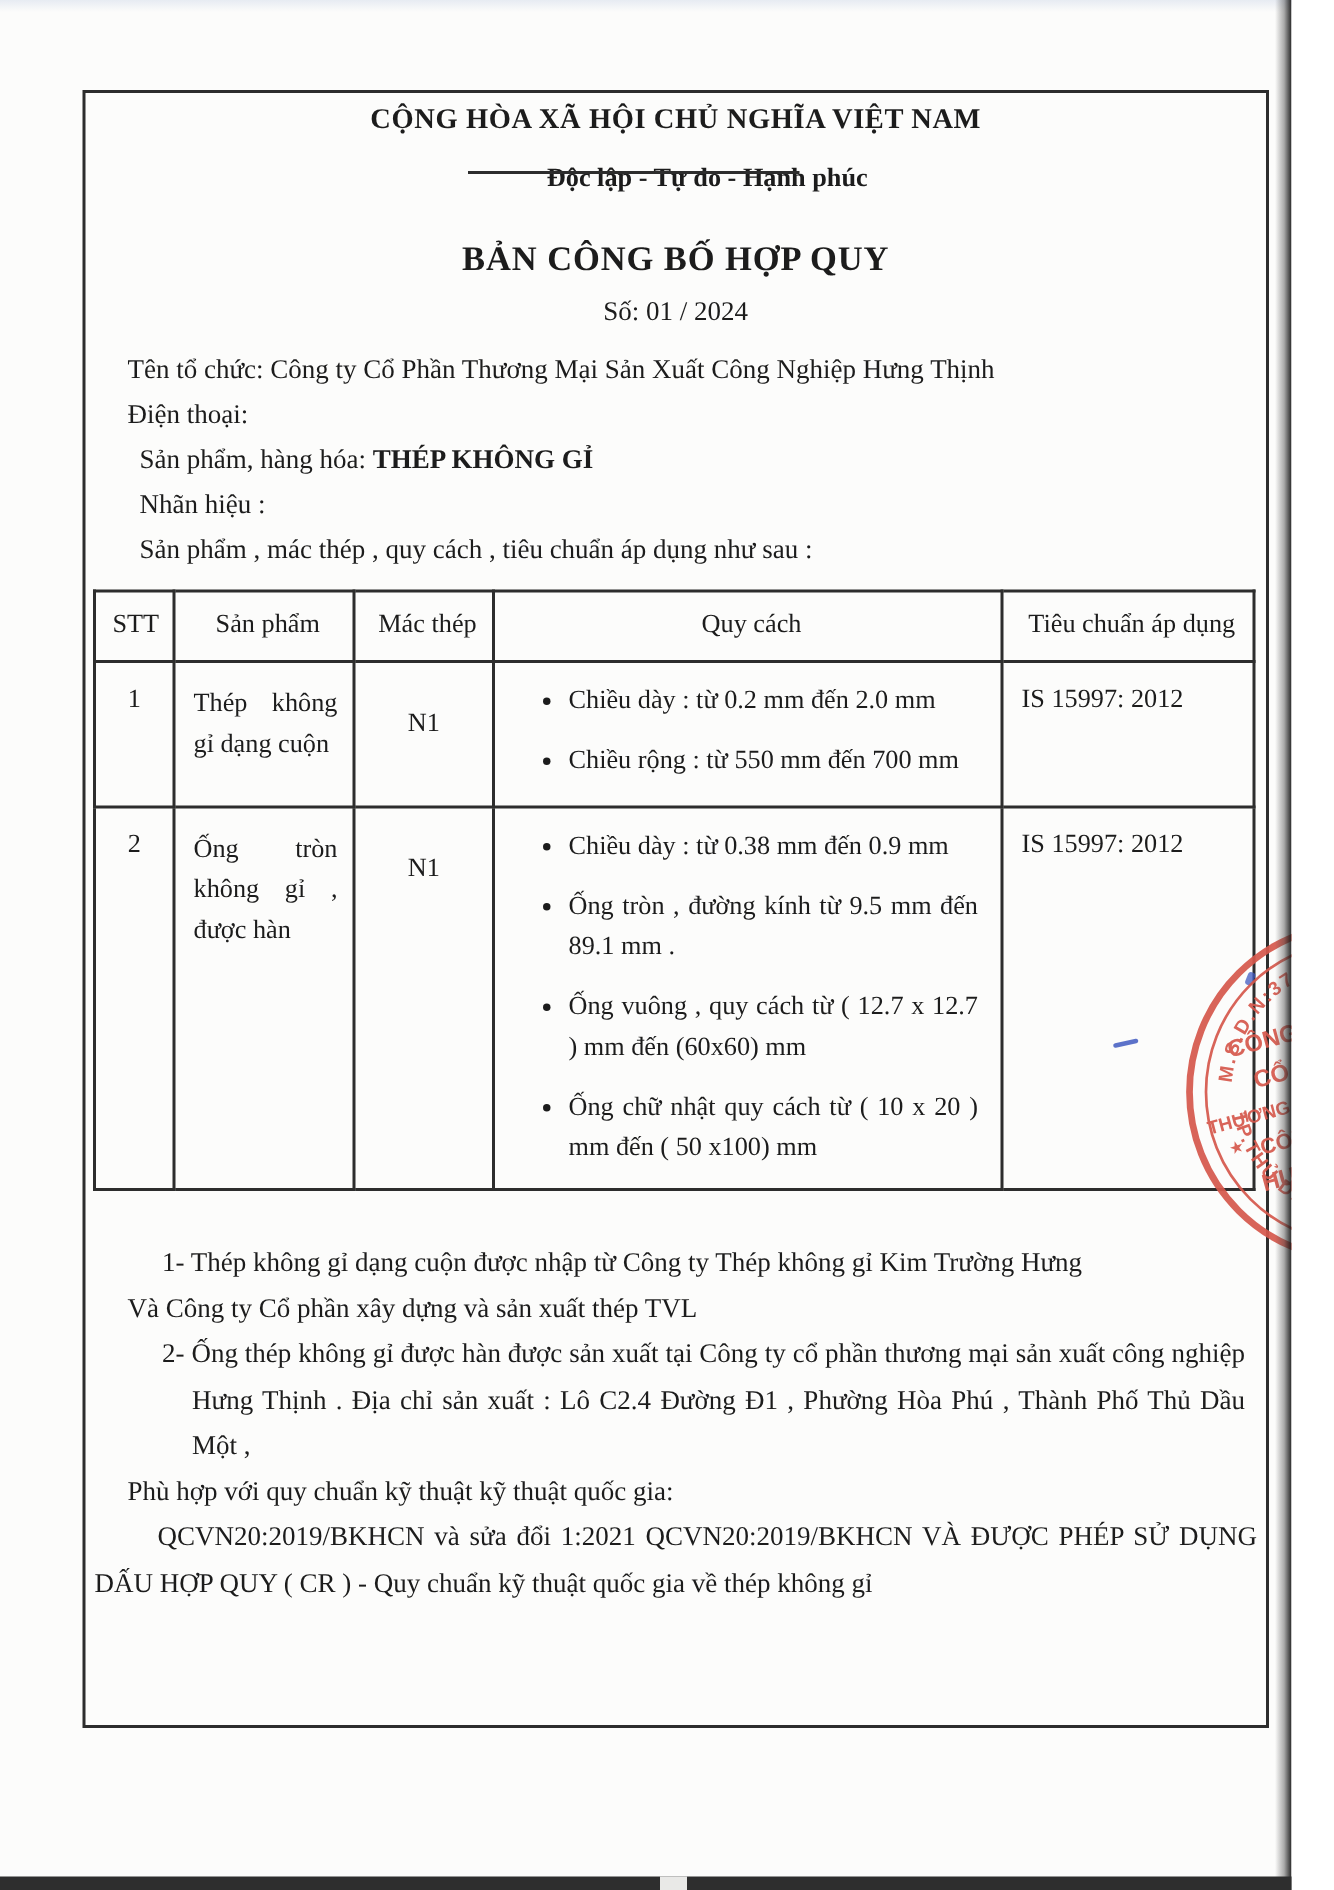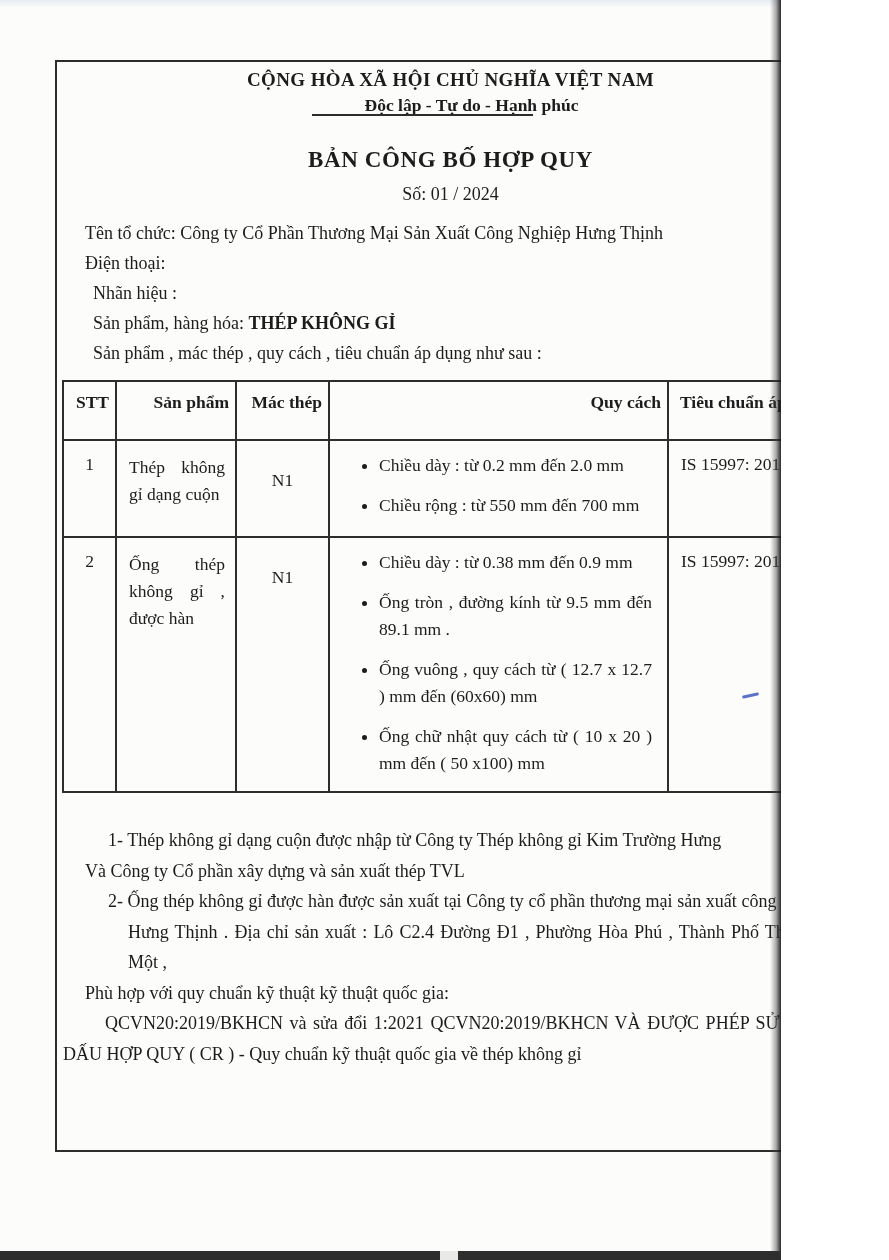--- a/index.html
+++ b/index.html
@@ -1,51 +1,51 @@
 <!DOCTYPE html>
 <html><head>
 <meta charset="utf-8">
 <style>
   html,body { margin:0; padding:0; background:#ffffff; }
   .page {
-    position:relative; width:781px; height:1260px; overflow:hidden;
+    position:relative; width:861px; height:1260px; overflow:hidden;
     background:#fcfcfb; color:#1c1c1c;
     font-family:"Liberation Serif","DejaVu Serif",serif;
   }
   
   .scan-top   { position:absolute; left:0; top:0; width:889px; height:8px;
                 background:linear-gradient(to bottom, rgba(205,215,232,.45), rgba(205,215,232,0)); }
   .scan-right { position:absolute; right:0; top:0; width:11px; height:1260px;
                 background:linear-gradient(to right, rgba(60,60,60,0), rgba(70,70,70,.45) 55%, rgba(22,22,22,.92)); }
   .scan-bottom{ position:absolute; left:0; top:1251px; width:889px; height:9px; background:#2e2e2e; }
   .scan-bottom-gap { position:absolute; left:440px; top:1251px; width:18px; height:9px; background:#e9e9e7; }
 
   .frame {
     position:absolute; left:55px; top:60px; width:791px; height:1092px;
     border:2px solid #2d2d2d; box-sizing:border-box;
   }
   .center { text-align:center; }
   .nat1 { font-size:19px; font-weight:bold; line-height:24px; margin-top:6px; letter-spacing:.4px; }
-  .nat2 { font-size:17.5px; font-weight:bold; line-height:22px; margin-top:2px;padding-left:42px; }
+  .nat2 { font-size:17.5px; font-weight:bold; line-height:22px; margin-top:15px;padding-left:42px; }
   .subtitle-underline { position:absolute; left:312px; top:114px; width:221px; height:2px; background:#2d2d2d; }
   .doc-title { font-size:23px; font-weight:bold; line-height:28px; margin-top:30px; letter-spacing:.6px; }
   .doc-no { font-size:18px; line-height:24px; margin-top:8px; }
 
   .para { font-size:18px; line-height:30px; margin:0 6px 0 28px; }
   .para.first { margin-top:12px; }
   .para.justify { text-align:justify; }
   .para.indent { margin-left:36px; }
   .bold { font-weight:bold; }
 
   table.spec {
     margin:12px 0 0 5px; border-collapse:collapse; table-layout:fixed;
     width:773px; font-size:17.5px;
   }
   table.spec th, table.spec td { border:2px solid #2d2d2d; box-sizing:border-box; }
-  table.spec th { font-weight:bold; text-align:right; padding:10px 6px 26px 11px; }
+  table.spec th { font-weight:normal; text-align:center; padding:10px 6px 14px 11px; }
   table.spec th.h-stt { padding-left:8px; }
   table.spec td { vertical-align:top; }
   td.stt { text-align:center; padding-top:13px; }
   td.sp  { text-align:justify; padding:13px 10px 0 12px; line-height:27px; }
   td.mt  { text-align:center; padding-top:29px; }
   td.qc ul { margin:10px 0 0 0; padding:0 14px 0 48px; }
   td.qc li { text-align:justify; line-height:27px; margin-bottom:13px; }
   td.tc  { padding:13px 8px 13px 12px; }
 
   .notes { margin-top:32px; font-size:18px; line-height:30.5px; }
@@ -75,22 +75,22 @@
 
     <div class="center nat1">CỘNG HÒA XÃ HỘI CHỦ NGHĨA VIỆT NAM</div>
     <div class="center nat2">Độc lập - Tự do - Hạnh phúc</div>
 
     <div class="center doc-title">BẢN CÔNG BỐ HỢP QUY</div>
     <div class="center doc-no">Số: 01 / 2024</div>
 
     <div class="para first">Tên tổ chức: Công ty Cổ Phần Thương Mại Sản Xuất Công Nghiệp Hưng Thịnh</div>
     <div class="para">Điện thoại:</div>
 
+    <div class="para indent"><span>Sản phẩm, hàng hóa: </span><span class="bold">THÉP KHÔNG GỈ</span></div>
     <div class="para indent">Nhãn hiệu :</div>
-    <div class="para indent"><span>Sản phẩm, hàng hóa: </span><span class="bold">THÉP KHÔNG GỈ</span></div>
     <div class="para indent">Sản phẩm , mác thép , quy cách , tiêu chuẩn áp dụng như sau :</div>
 
     <table class="spec">
       <colgroup>
         <col style="width:53px">
           <col style="width:120px">
           <col style="width:93px">
           <col style="width:339px">
           <col style="width:168px">
       </colgroup>
@@ -111,21 +111,21 @@
           <td class="qc">
             <ul>
               <li>Chiều dày : từ 0.2 mm đến 2.0 mm</li>
               <li>Chiều rộng : từ 550 mm đến 700 mm</li>
             </ul>
           </td>
           <td class="tc">IS 15997: 2012</td>
         </tr>
         <tr style="height:238px">
           <td class="stt">2</td>
-          <td class="sp">Ống thép không gỉ , được hàn</td>
+          <td class="sp">Ống tròn không gỉ , được hàn</td>
           <td class="mt">N1</td>
           <td class="qc">
             <ul>
               <li>Chiều dày : từ 0.38 mm đến 0.9 mm</li>
               <li>Ống tròn , đường kính từ 9.5 mm đến 89.1 mm .</li>
               <li>Ống vuông , quy cách từ ( 12.7 x 12.7 ) mm đến (60x60) mm</li>
               <li>Ống chữ nhật quy cách từ ( 10 x 20 ) mm đến ( 50 x100) mm</li>
             </ul>
           </td>
           <td class="tc">IS 15997: 2012</td>

